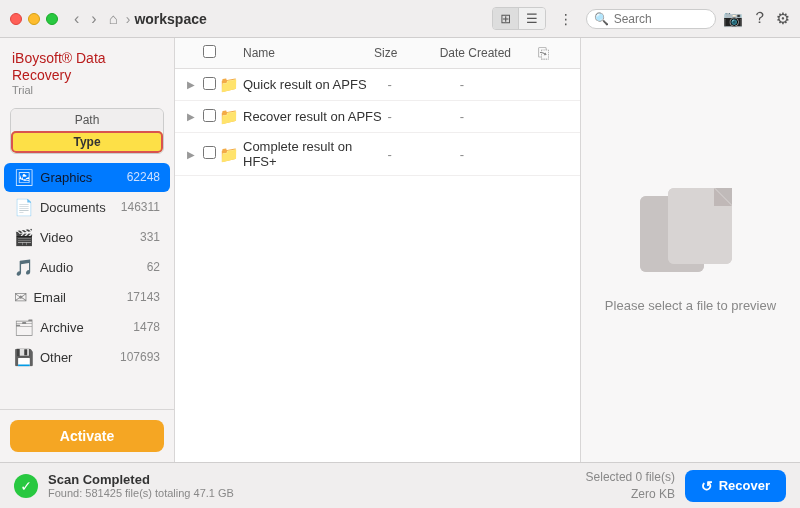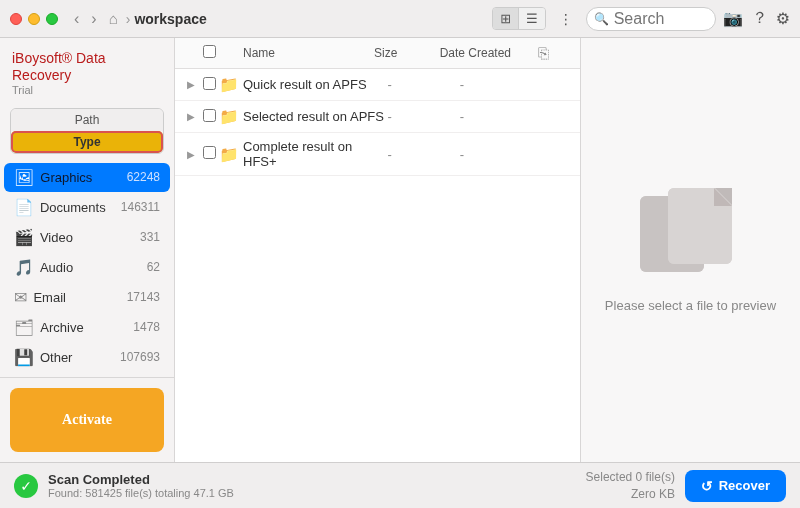--- a/index.html
+++ b/index.html
@@ -102,21 +102,21 @@
       background: #fff;
       border: 1px solid #ccc;
       border-radius: 14px;
       padding: 2px 8px;
       gap: 4px;
       width: 130px;
     }
     .search-box input {
       border: none;
       outline: none;
-      font-size: 16px;
+      font-size: 12px;
       width: 100px;
       background: transparent;
     }
     .search-icon-small { color: #999; font-size: 12px; }
 
     .cam-btn, .info-btn, .settings-btn {
       background: none;
       border: none;
       font-size: 16px;
       cursor: pointer;
@@ -165,21 +165,21 @@
       flex: 1;
       padding: 4px 8px;
       font-size: 12px;
       text-align: center;
       cursor: pointer;
       background: #f0eeee;
       border: none;
       color: #555;
     }
     .sidebar-tab.active {
-      background: #eab308;
+      background: #fde047;
       font-weight: 600;
       color: #333;
       outline: 2px solid #d9534f;
       outline-offset: -2px;
       border-radius: 5px;
     }
 
     .sidebar-list {
       flex: 1;
       overflow-y: auto;
@@ -205,26 +205,25 @@
 
     .sidebar-footer {
       padding: 10px;
       border-top: 1px solid #d8d6d6;
     }
     .activate-btn {
       width: 100%;
       background: #f5a623;
       border: none;
       border-radius: 8px;
-      padding: 24px;
+      padding: 8px;
       font-size: 14px;
       font-weight: 600;
       color: #fff;
       cursor: pointer;
-      font-family: Liberation Serif, serif;
     }
 
     
     .file-browser {
       flex: 1;
       display: flex;
       flex-direction: column;
       background: #fff;
       overflow: hidden;
     }
@@ -464,21 +463,21 @@
         <div class="row-icon">📁</div>
         <div class="row-name-cell">Quick result on APFS</div>
         <div class="row-size-cell">-</div>
         <div class="row-date-cell">-</div>
       </div>
 
       <div class="file-row">
         <div class="row-expand">▶</div>
         <div class="row-check"><input type="checkbox" style=""></div>
         <div class="row-icon">📁</div>
-        <div class="row-name-cell">Selected result on APFS</div>
+        <div class="row-name-cell">Recover result on APFS</div>
         <div class="row-size-cell">-</div>
         <div class="row-date-cell">-</div>
       </div>
 
       <div class="file-row">
         <div class="row-expand">▶</div>
         <div class="row-check"><input type="checkbox" style=""></div>
         <div class="row-icon">📁</div>
         <div class="row-name-cell">Complete result on HFS+</div>
         <div class="row-size-cell">-</div>

